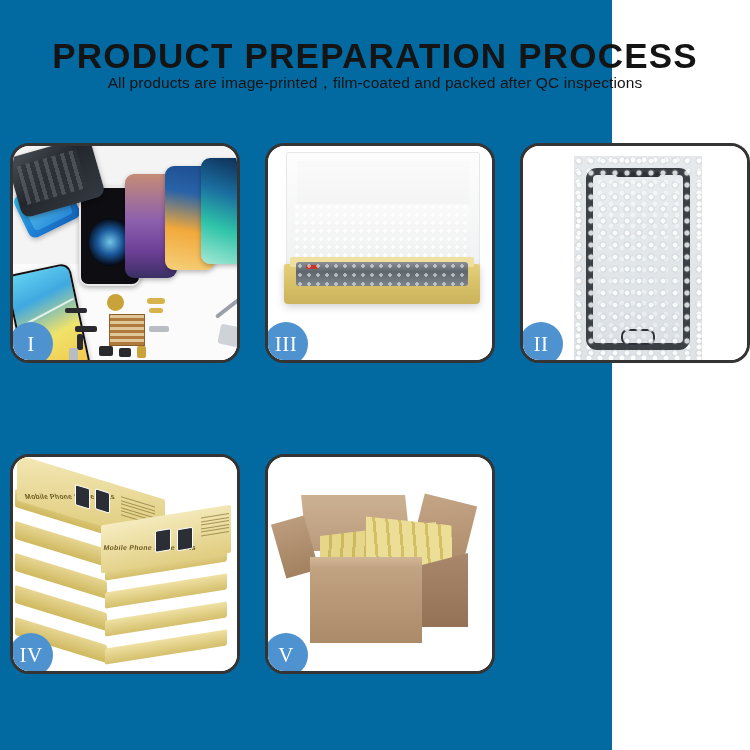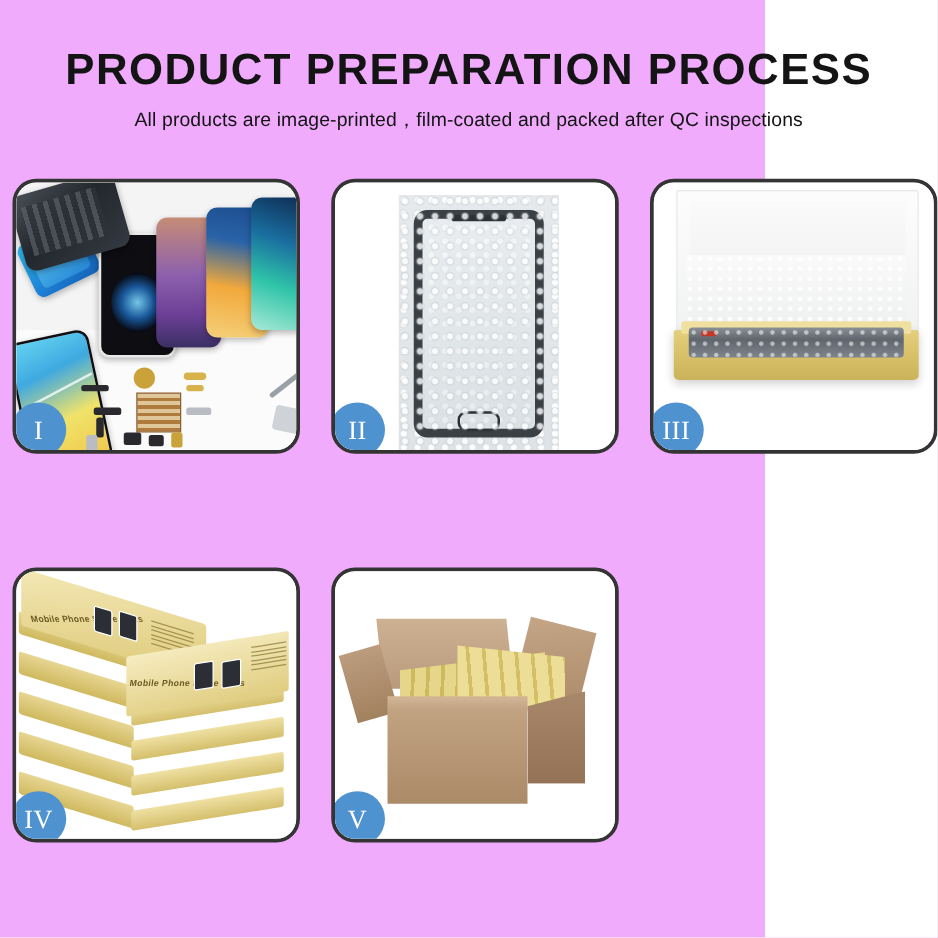--- a/index.html
+++ b/index.html
@@ -1,25 +1,25 @@
 <!DOCTYPE html>
 <html><head>
 <meta charset="utf-8">
 <style>
   html,body{margin:0;padding:0;background:#ffffff;}
   body{width:750px;height:750px;overflow:hidden;
        font-family:"Liberation Sans","DejaVu Sans",sans-serif;
        -webkit-font-smoothing:antialiased;}
-  .page{position:relative;width:612px;height:750px;background:#f0abfc;}
+  .page{position:relative;width:612px;height:750px;background:#0369a1;}
 
   
   .header{position:absolute;left:0;top:0;width:750px;text-align:center;}
   .title{font-size:35px;font-weight:700;color:#141414;letter-spacing:1.2px;
          margin-top:38px;line-height:1;white-space:nowrap;}
-  .subtitle{font-size:15.5px;color:#141414;margin-top:13px;letter-spacing:0.1px;
+  .subtitle{font-size:15.5px;color:#141414;letter-spacing:0.1px;
             white-space:nowrap;}
 
   
   .grid{position:absolute;left:10px;top:143px;width:730px;
         display:grid;grid-template-columns:230px 230px 230px;
         grid-template-rows:220px 220px;column-gap:25px;row-gap:91px;}
   .panel{position:relative;border:3px solid #343434;border-radius:19px;
          background:#ffffff;overflow:hidden;}
   .photo{position:absolute;inset:0;overflow:hidden;border-radius:16px;}
   .badge{position:absolute;left:-4px;bottom:-6px;width:44px;height:44px;
@@ -174,43 +174,43 @@
           <div class="pt gold" style="left:72px;top:54px;width:9px;height:12px;border-radius:2px;"></div>
           <div class="pt silver" style="left:4px;top:56px;width:9px;height:14px;border-radius:2px;"></div>
         </div>
         <div class="tool"></div>
         <div class="tool2"></div>
       </div>
       <div class="badge">I</div>
     </div>
 
     <div class="panel">
-      <div class="photo p2">
-        <div class="bubble-sheet">
-          <div class="glass"></div>
-          <div class="bub-ov"></div>
-        </div>
-      </div>
-      <div class="badge">II</div>
-    </div>
-
-    <div class="panel">
       <div class="photo p3">
         <div class="lidbk"></div>
         <div class="foam"></div>
         <div class="tray">
           <div class="lcdwrap">
             <div class="lcd-red"></div>
           </div>
         </div>
       </div>
       <div class="badge">III</div>
     </div>
 
     <div class="panel">
+      <div class="photo p2">
+        <div class="bubble-sheet">
+          <div class="glass"></div>
+          <div class="bub-ov"></div>
+        </div>
+      </div>
+      <div class="badge">II</div>
+    </div>
+
+    <div class="panel">
       <div class="photo p4">
         <div class="stack">
 
           <div class="bx" style="left:2px;top:40px;width:92px;height:18px;background:linear-gradient(180deg,#e7d693,#cfb95f);transform:skewY(17deg);"></div>
           <div class="bx" style="left:2px;top:72px;width:92px;height:18px;background:linear-gradient(180deg,#e7d693,#cfb95f);transform:skewY(17deg);"></div>
           <div class="bx" style="left:2px;top:104px;width:92px;height:18px;background:linear-gradient(180deg,#e7d693,#cfb95f);transform:skewY(17deg);"></div>
           <div class="bx" style="left:2px;top:136px;width:92px;height:18px;background:linear-gradient(180deg,#e7d693,#cfb95f);transform:skewY(17deg);"></div>
           <div class="bx" style="left:2px;top:168px;width:92px;height:18px;background:linear-gradient(180deg,#e7d693,#cfb95f);transform:skewY(17deg);"></div>
 
           <div class="bx" style="left:92px;top:92px;width:122px;height:16px;background:linear-gradient(180deg,#efe1a4,#d4bf6b);transform:skewY(-9deg);"></div>

